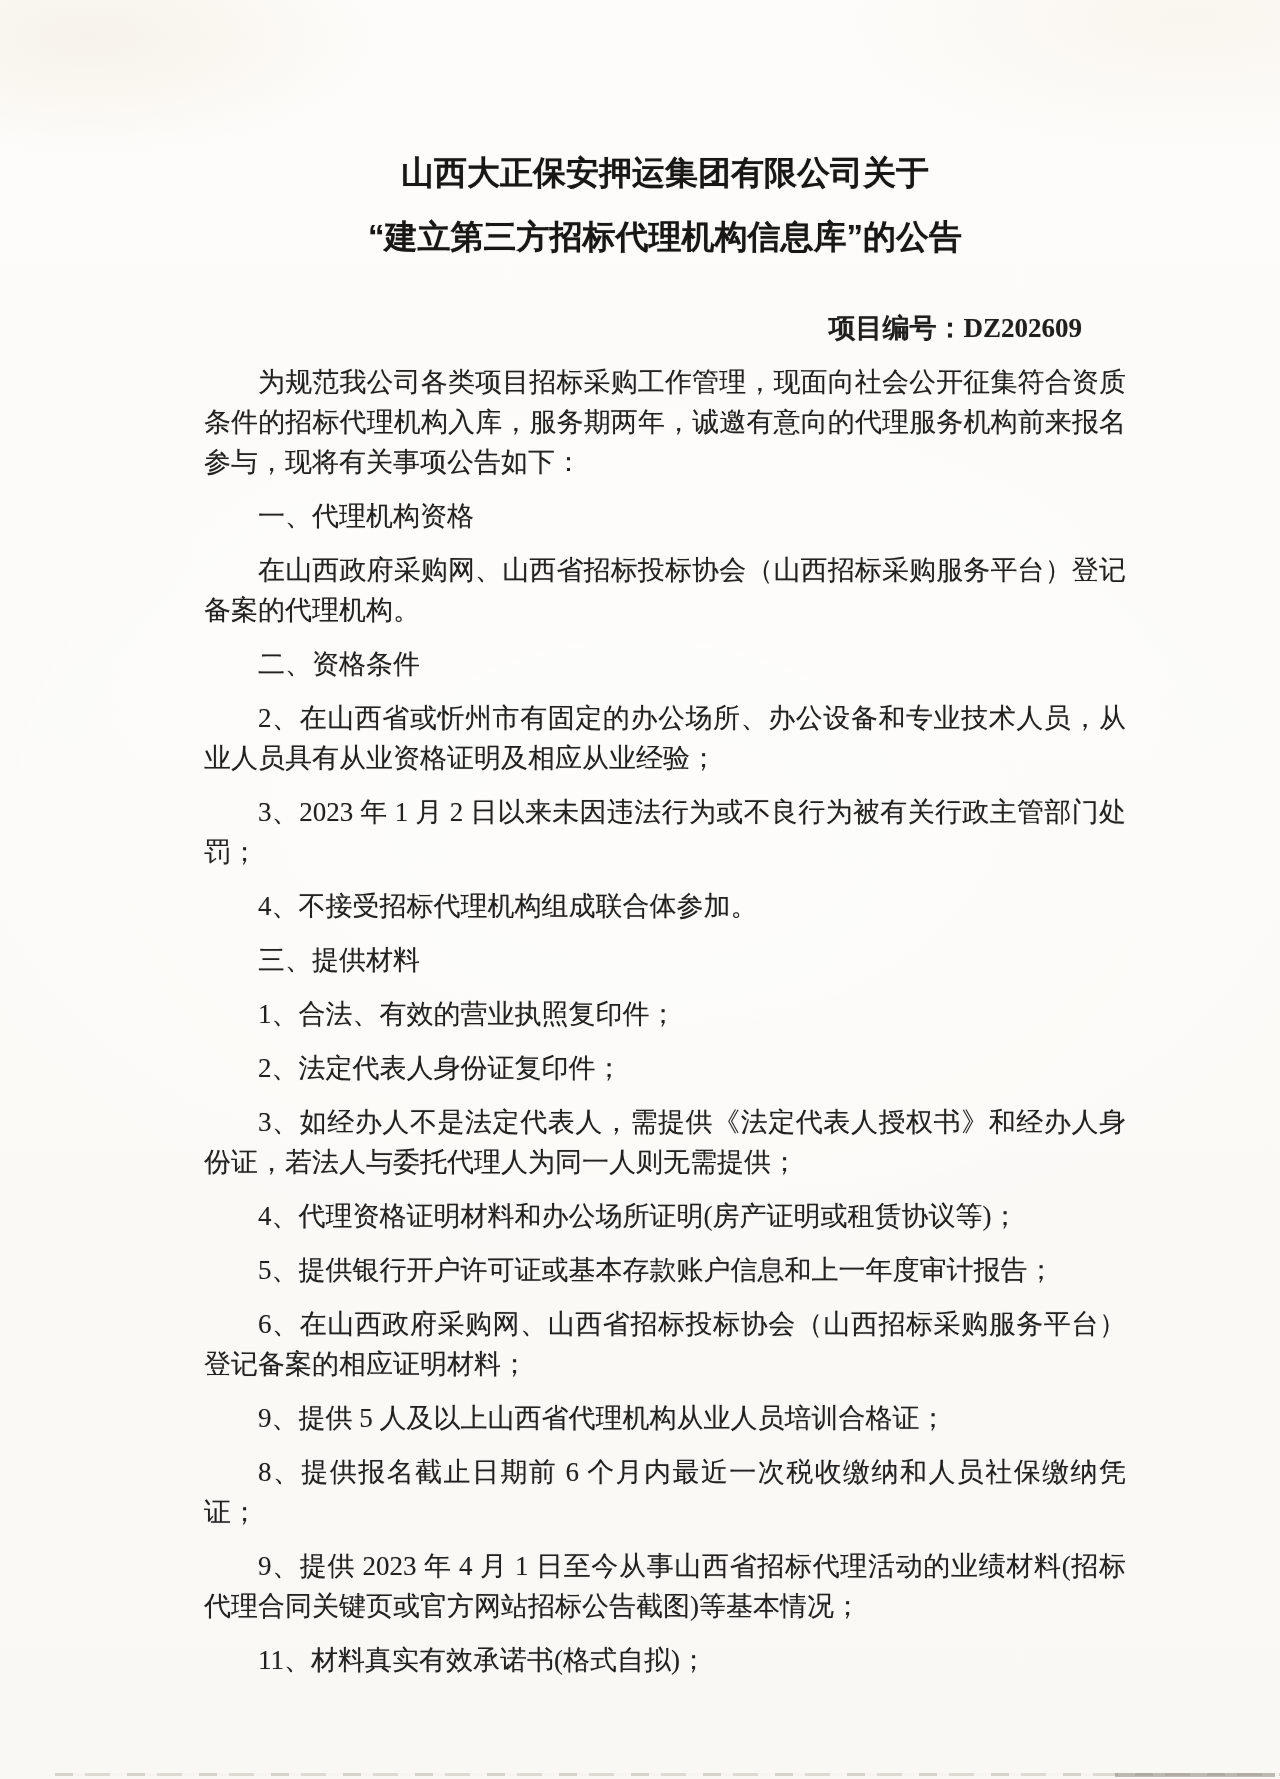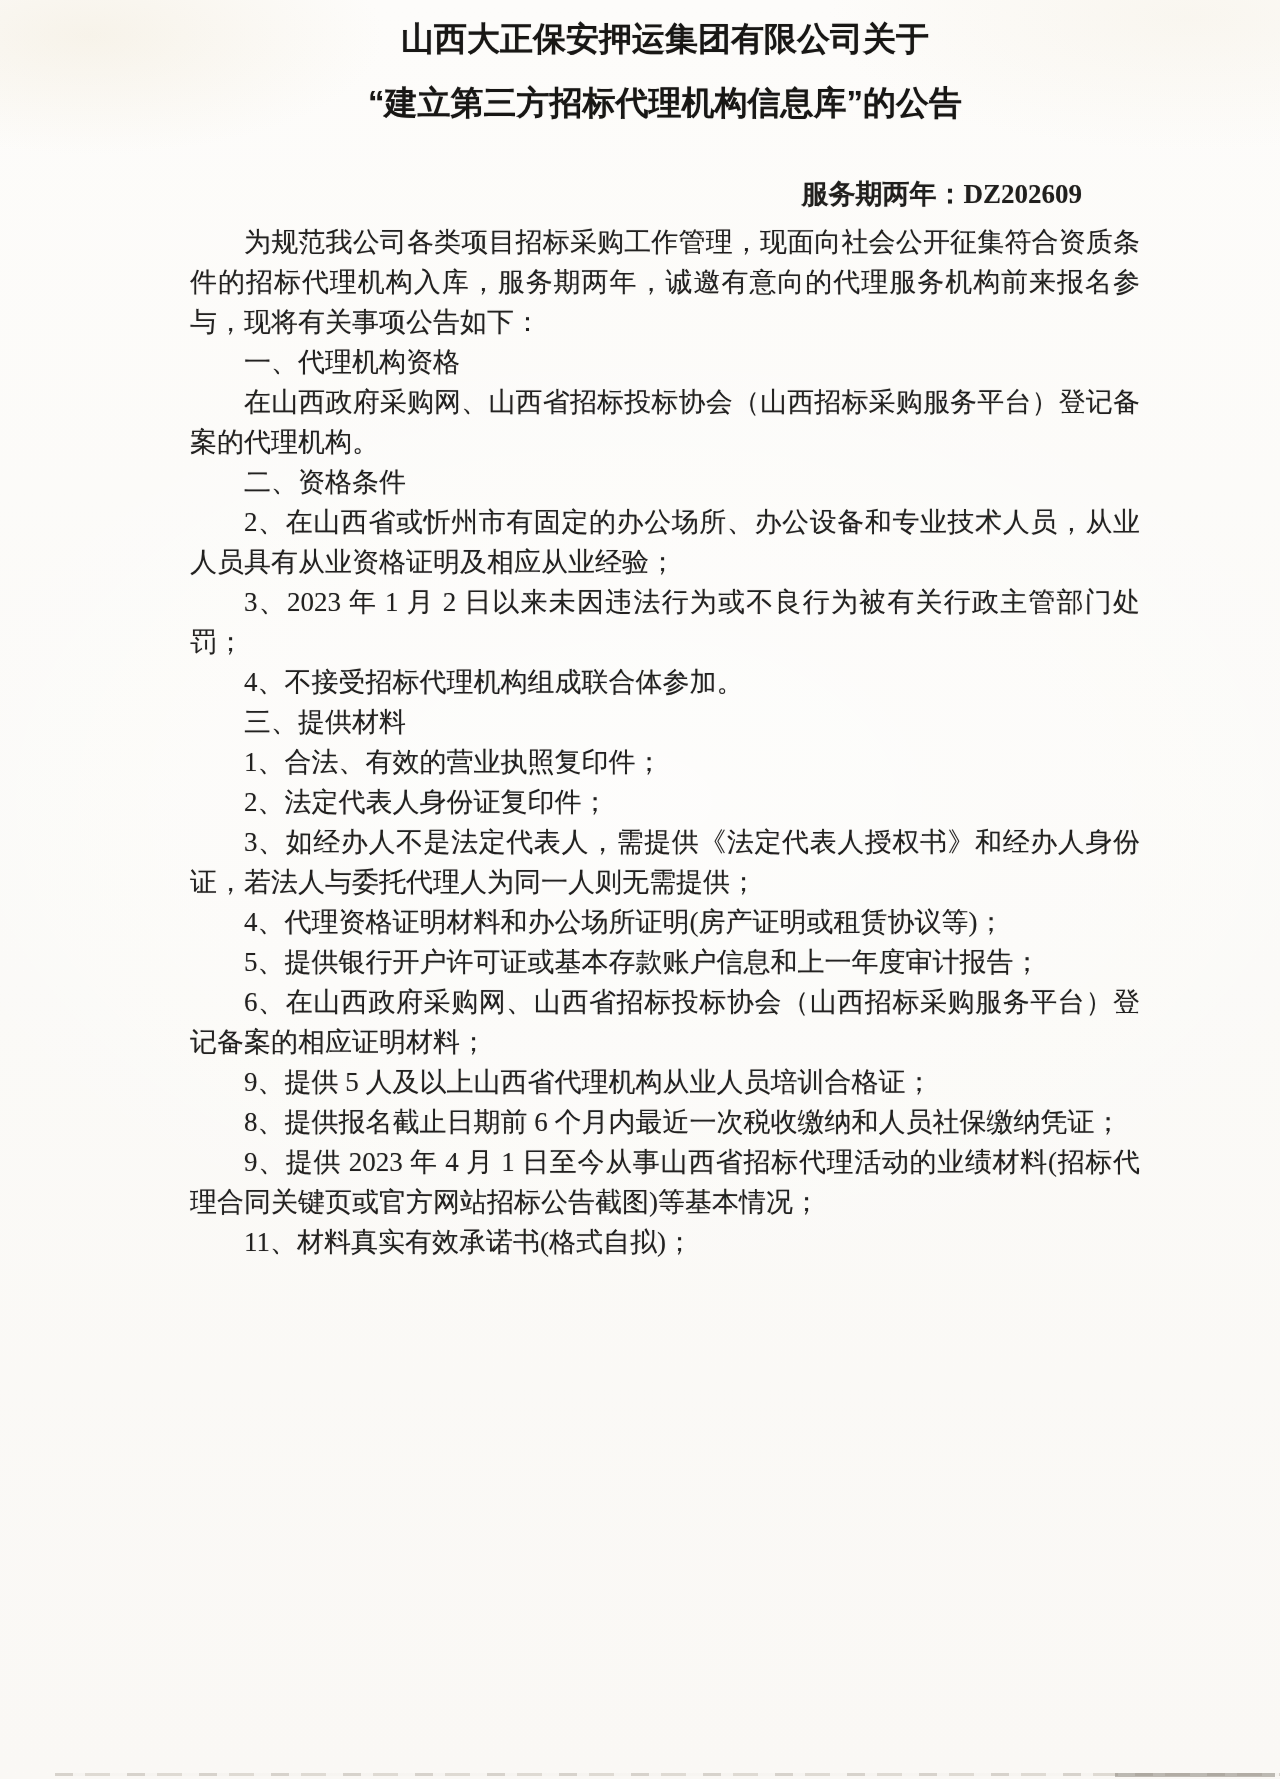--- a/index.html
+++ b/index.html
@@ -20,22 +20,23 @@
     color: #1e1d1b;
     background:
       radial-gradient(420px 170px at 7% 2%, rgba(240,232,214,0.45), rgba(240,232,214,0) 70%),
       radial-gradient(520px 190px at 93% 1%, rgba(243,237,223,0.40), rgba(243,237,223,0) 70%),
       radial-gradient(950px 600px at 50% 45%, rgba(255,255,255,0.55), rgba(255,255,255,0) 85%),
       linear-gradient(180deg, #fdfcfa 0%, #fbfaf7 55%, #faf8f5 100%);
   }
   .content {
     position: absolute;
     left: 190px;
-    top: 18px;
+    top: 0;
     width: 950px;
+    padding-top: 152px;
   }
   .doc-title {
     text-align: center;
     font-family: "Liberation Sans", "DejaVu Sans", sans-serif;
     font-weight: bold;
     font-size: 33px;
     line-height: 42px;
     color: #181715;
     text-shadow: 0 0 1px rgba(25,24,22,0.35);
     margin: 0;
@@ -55,21 +56,21 @@
   }
   .doc-body {
     margin-top: 8px;
     font-size: 27px;
     line-height: 40px;
     text-align: justify;
     color: #222120;
     text-shadow: 0 0 1px rgba(35,34,32,0.3);
   }
   .doc-body .para {
-    margin: 0;
+    margin: 14px;
     text-indent: 2em;
   }
   .scan-edge {
     position: absolute;
     left: 55px;
     right: 0;
     bottom: 3px;
     height: 3px;
     opacity: 0.5;
     background: repeating-linear-gradient(90deg,
@@ -86,21 +87,21 @@
     opacity: 0.55;
   }
 </style>
 </head>
 <body>
 
 <div class="page">
   <div class="content">
     <h1 class="doc-title">山西大正保安押运集团有限公司关于</h1>
     <h1 class="doc-title second">“建立第三方招标代理机构信息库”的公告</h1>
-    <div class="project-no">服务期两年：DZ202609</div>
+    <div class="project-no">项目编号：DZ202609</div>
     <div class="doc-body">
         <p class="para">为规范我公司各类项目招标采购工作管理，现面向社会公开征集符合资质条件的招标代理机构入库，服务期两年，诚邀有意向的代理服务机构前来报名参与，现将有关事项公告如下：</p>
         <p class="para">一、代理机构资格</p>
         <p class="para">在山西政府采购网、山西省招标投标协会（山西招标采购服务平台）登记备案的代理机构。</p>
         <p class="para">二、资格条件</p>
         <p class="para">2、在山西省或忻州市有固定的办公场所、办公设备和专业技术人员，从业人员具有从业资格证明及相应从业经验；</p>
         <p class="para">3、2023 年 1 月 2 日以来未因违法行为或不良行为被有关行政主管部门处罚；</p>
         <p class="para">4、不接受招标代理机构组成联合体参加。</p>
         <p class="para">三、提供材料</p>
         <p class="para">1、合法、有效的营业执照复印件；</p>

